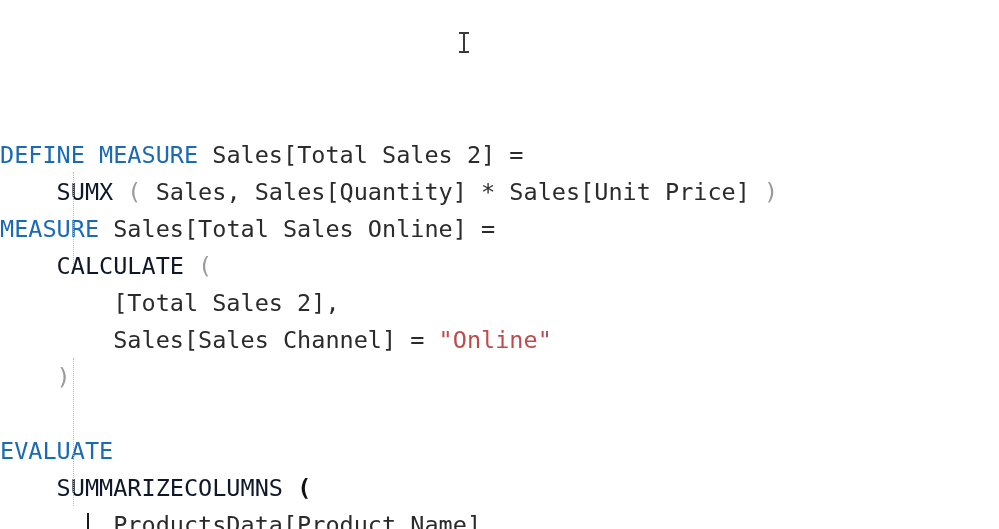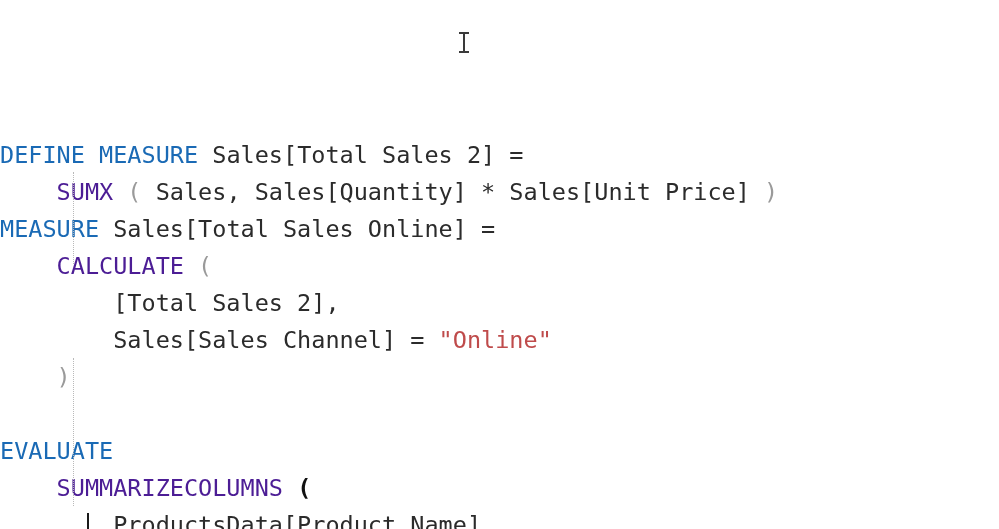--- a/index.html
+++ b/index.html
@@ -30,21 +30,21 @@
   }
   .line {
     position: relative;
     height: 37px;
     line-height: 37px;
     white-space: pre;
     color: #2b2b2b;
   }
   
   .kw        { color: #1a6ab5; }
-  .fn        { color: #4c1d95; }
+  .fn        { color: #0f172a; }
   .str       { color: #bf4b4b; }
   .plain     { color: #2b2b2b; }
   .paren     { color: #9a9a9a; }
   .paren-hl  { color: #111111; font-weight: bold; }
 
   
   .guide {
     position: absolute;
     width: 0px;
     border-left: 1px dotted #b9b9b9;

